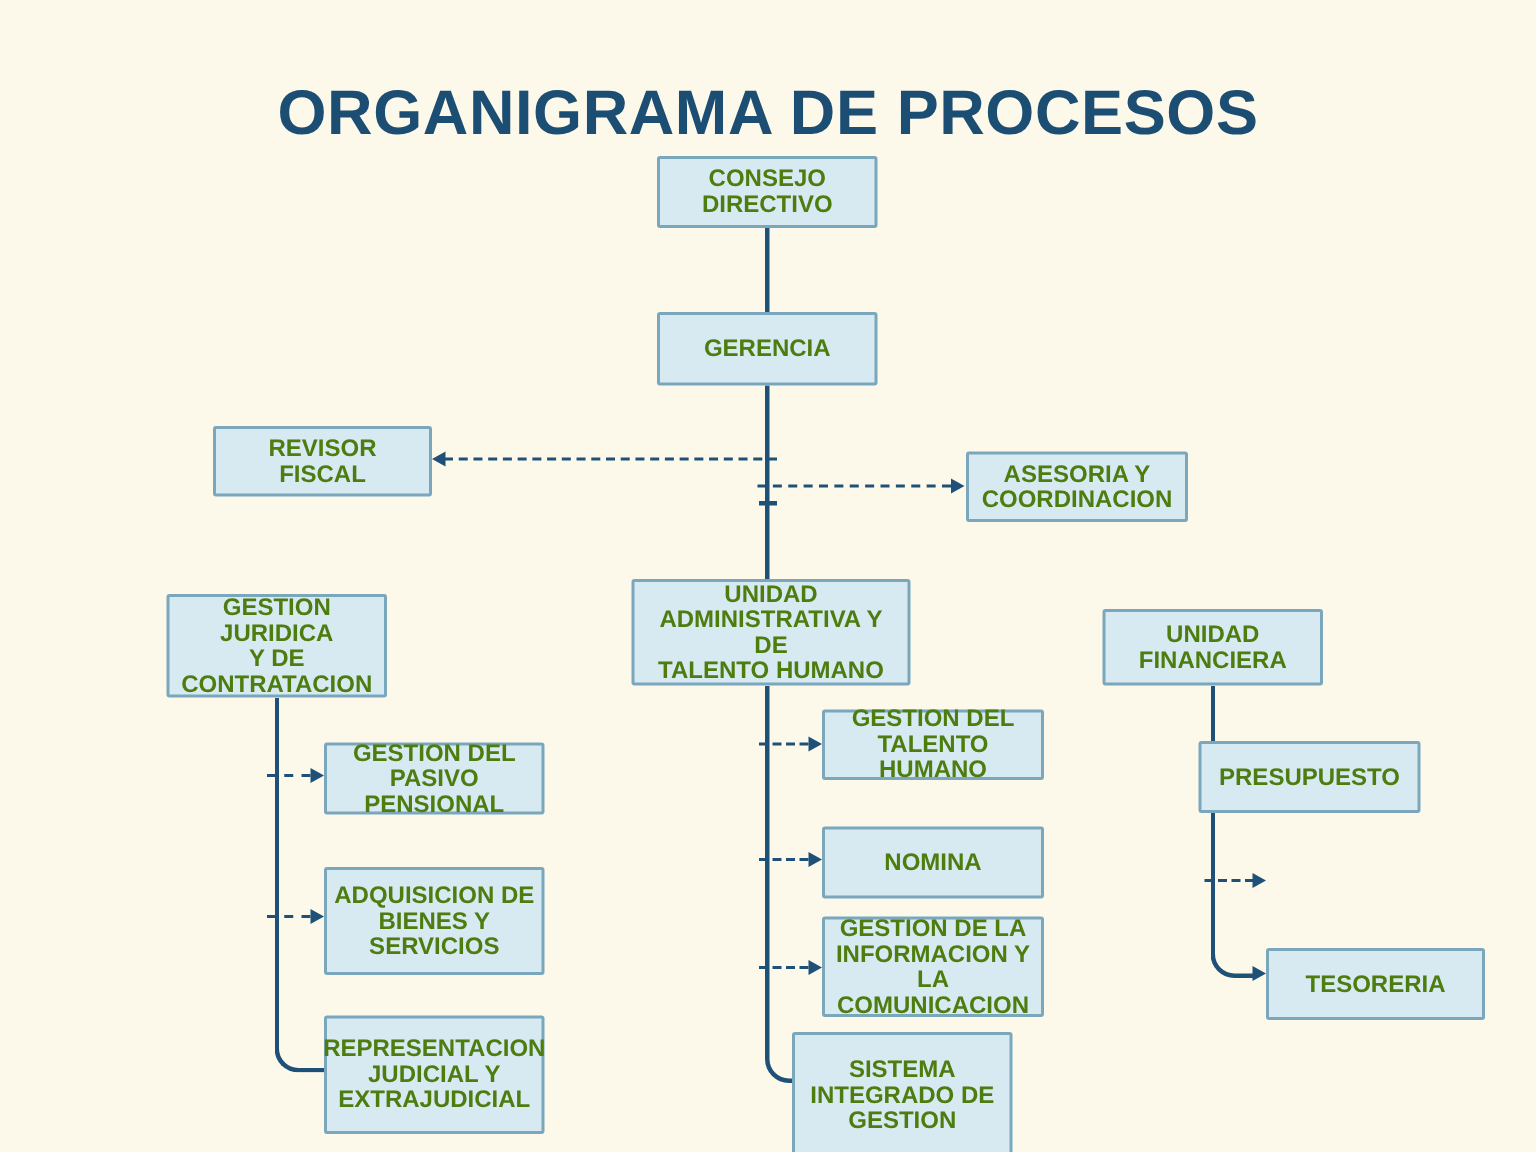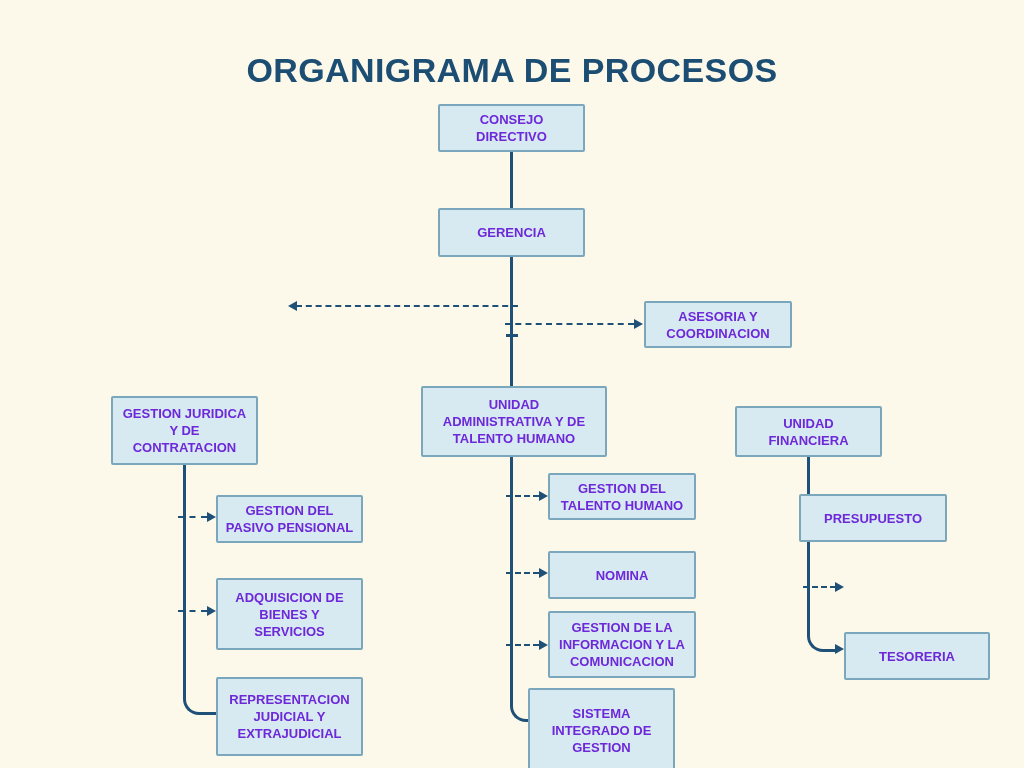--- a/index.html
+++ b/index.html
@@ -6,34 +6,34 @@
   .canvas{
     position:relative;
     width:1024px;height:768px;
     background:#FCF8EA;
     font-family:"Liberation Sans","DejaVu Sans",sans-serif;
     overflow:hidden;
   }
   .title{
     position:absolute;top:51px;left:0;width:1024px;
     text-align:center;
-    font-size:34px;font-weight:700;letter-spacing:0.4px;
+    font-size:42px;font-weight:700;letter-spacing:0.4px;
     color:#1C4D73;
   }
   .node{
     position:absolute;
     box-sizing:border-box;
     background:#D7E9F1;
     border:2px solid #7BA7BD;
     border-radius:2px;
     display:flex;align-items:center;justify-content:center;
     text-align:center;
     white-space:pre-line;
-    font-size:13px;font-weight:600;line-height:17px;
-    color:#6d28d9;
+    font-size:16px;font-weight:600;line-height:17px;
+    color:#4d7c0f;
     padding:2px 4px;
   }
   .vline{position:absolute;background:#1F5078;}
   .dash{position:absolute;height:0;border-top:2.5px dashed #1F5078;}
   .elbow{
     position:absolute;box-sizing:border-box;
     border-left:3px solid #1F5078;
     border-bottom:3px solid #1F5078;
     border-bottom-left-radius:16px;
   }
@@ -80,20 +80,21 @@
   <div class="elbow" style="left:807px;top:457px;width:29px;height:195px"></div>
   <div class="arr-r" style="left:835px;top:644px"></div>
   <div class="dash" style="left:803px;top:517px;width:33px"></div>
   <div class="arr-r" style="left:835px;top:513px"></div>
   <div class="dash" style="left:803px;top:586px;width:33px"></div>
   <div class="arr-r" style="left:835px;top:582px"></div>
 
   <div class="node" style="left:438px;top:104px;width:147px;height:48px">CONSEJO
 DIRECTIVO</div>
   <div class="node" style="left:438px;top:208px;width:147px;height:49px">GERENCIA</div>
+  <div class="node" style="left:142px;top:284px;width:146px;height:47px">REVISOR FISCAL</div>
   <div class="node" style="left:644px;top:301px;width:148px;height:47px">ASESORIA Y
 COORDINACION</div>
   <div class="node" style="left:111px;top:396px;width:147px;height:69px">GESTION JURIDICA
 Y DE
 CONTRATACION</div>
   <div class="node" style="left:421px;top:386px;width:186px;height:71px">UNIDAD
 ADMINISTRATIVA Y DE
 TALENTO HUMANO</div>
   <div class="node" style="left:735px;top:406px;width:147px;height:51px">UNIDAD
 FINANCIERA</div>

